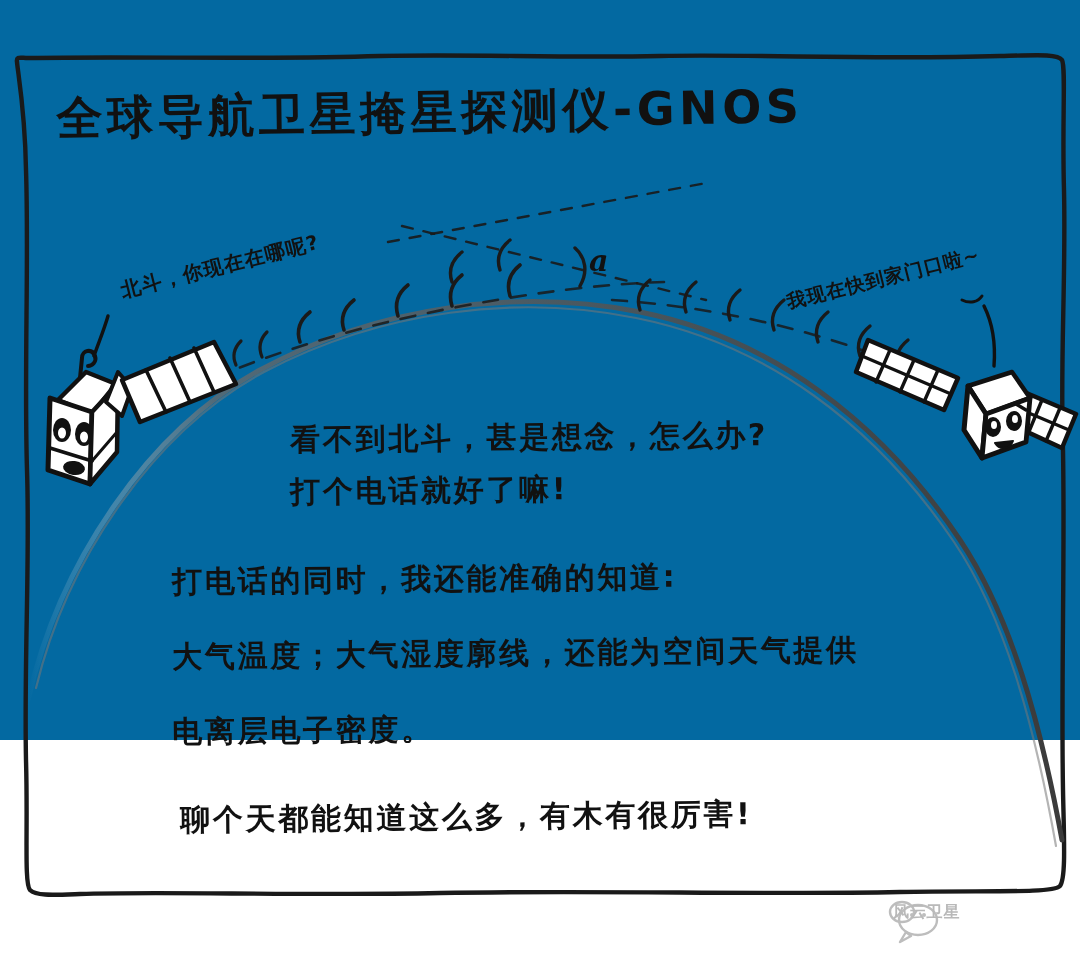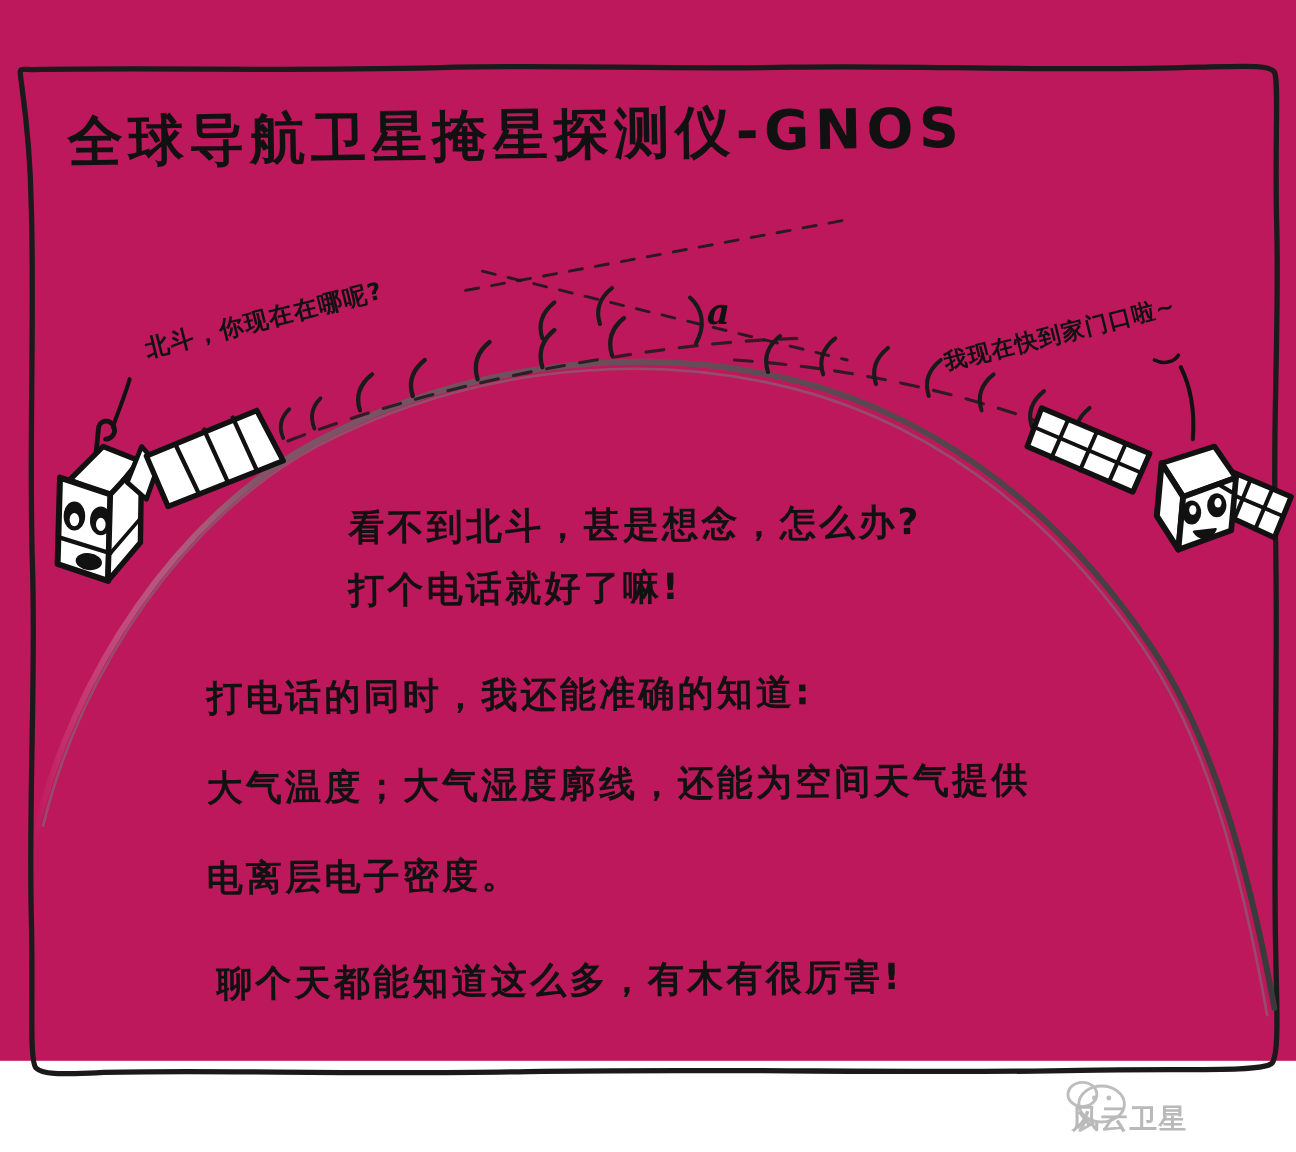--- a/index.html
+++ b/index.html
@@ -9,22 +9,22 @@
   }
   body {
     width: 1080px;
     height: 960px;
     overflow: hidden;
     font-family: "DejaVu Sans", "Liberation Sans", sans-serif;
   }
   #stage {
     position: relative;
     width: 1080px;
-    height: 884px;
-    background: #be185d;
+    height: 740px;
+    background: #0369a1;
   }
   #art {
     position: absolute;
     left: 0;
     top: 0;
     width: 1080px;
     height: 960px;
   }
   .txt {
     position: absolute;
@@ -81,26 +81,25 @@
 
   #watermark {
     position: absolute;
     left: 893px;
     top: 902px;
     display: flex;
     align-items: center;
     gap: 7px;
   }
   #watermark .wm-text {
-    font-size: 23px;
+    font-size: 16px;
     color: #b9b9b9;
     font-weight: 600;
     letter-spacing: 0.05em;
     font-family: "DejaVu Sans", "Liberation Sans", sans-serif;
-    margin-top: 15px;
   }
 </style>
 </head>
 <body>
 
 <div id="stage">
 
   <svg id="art" viewBox="0 0 1080 960">
     <defs>
       <linearGradient id="limbFadeL" x1="0" y1="0" x2="1" y2="0">

